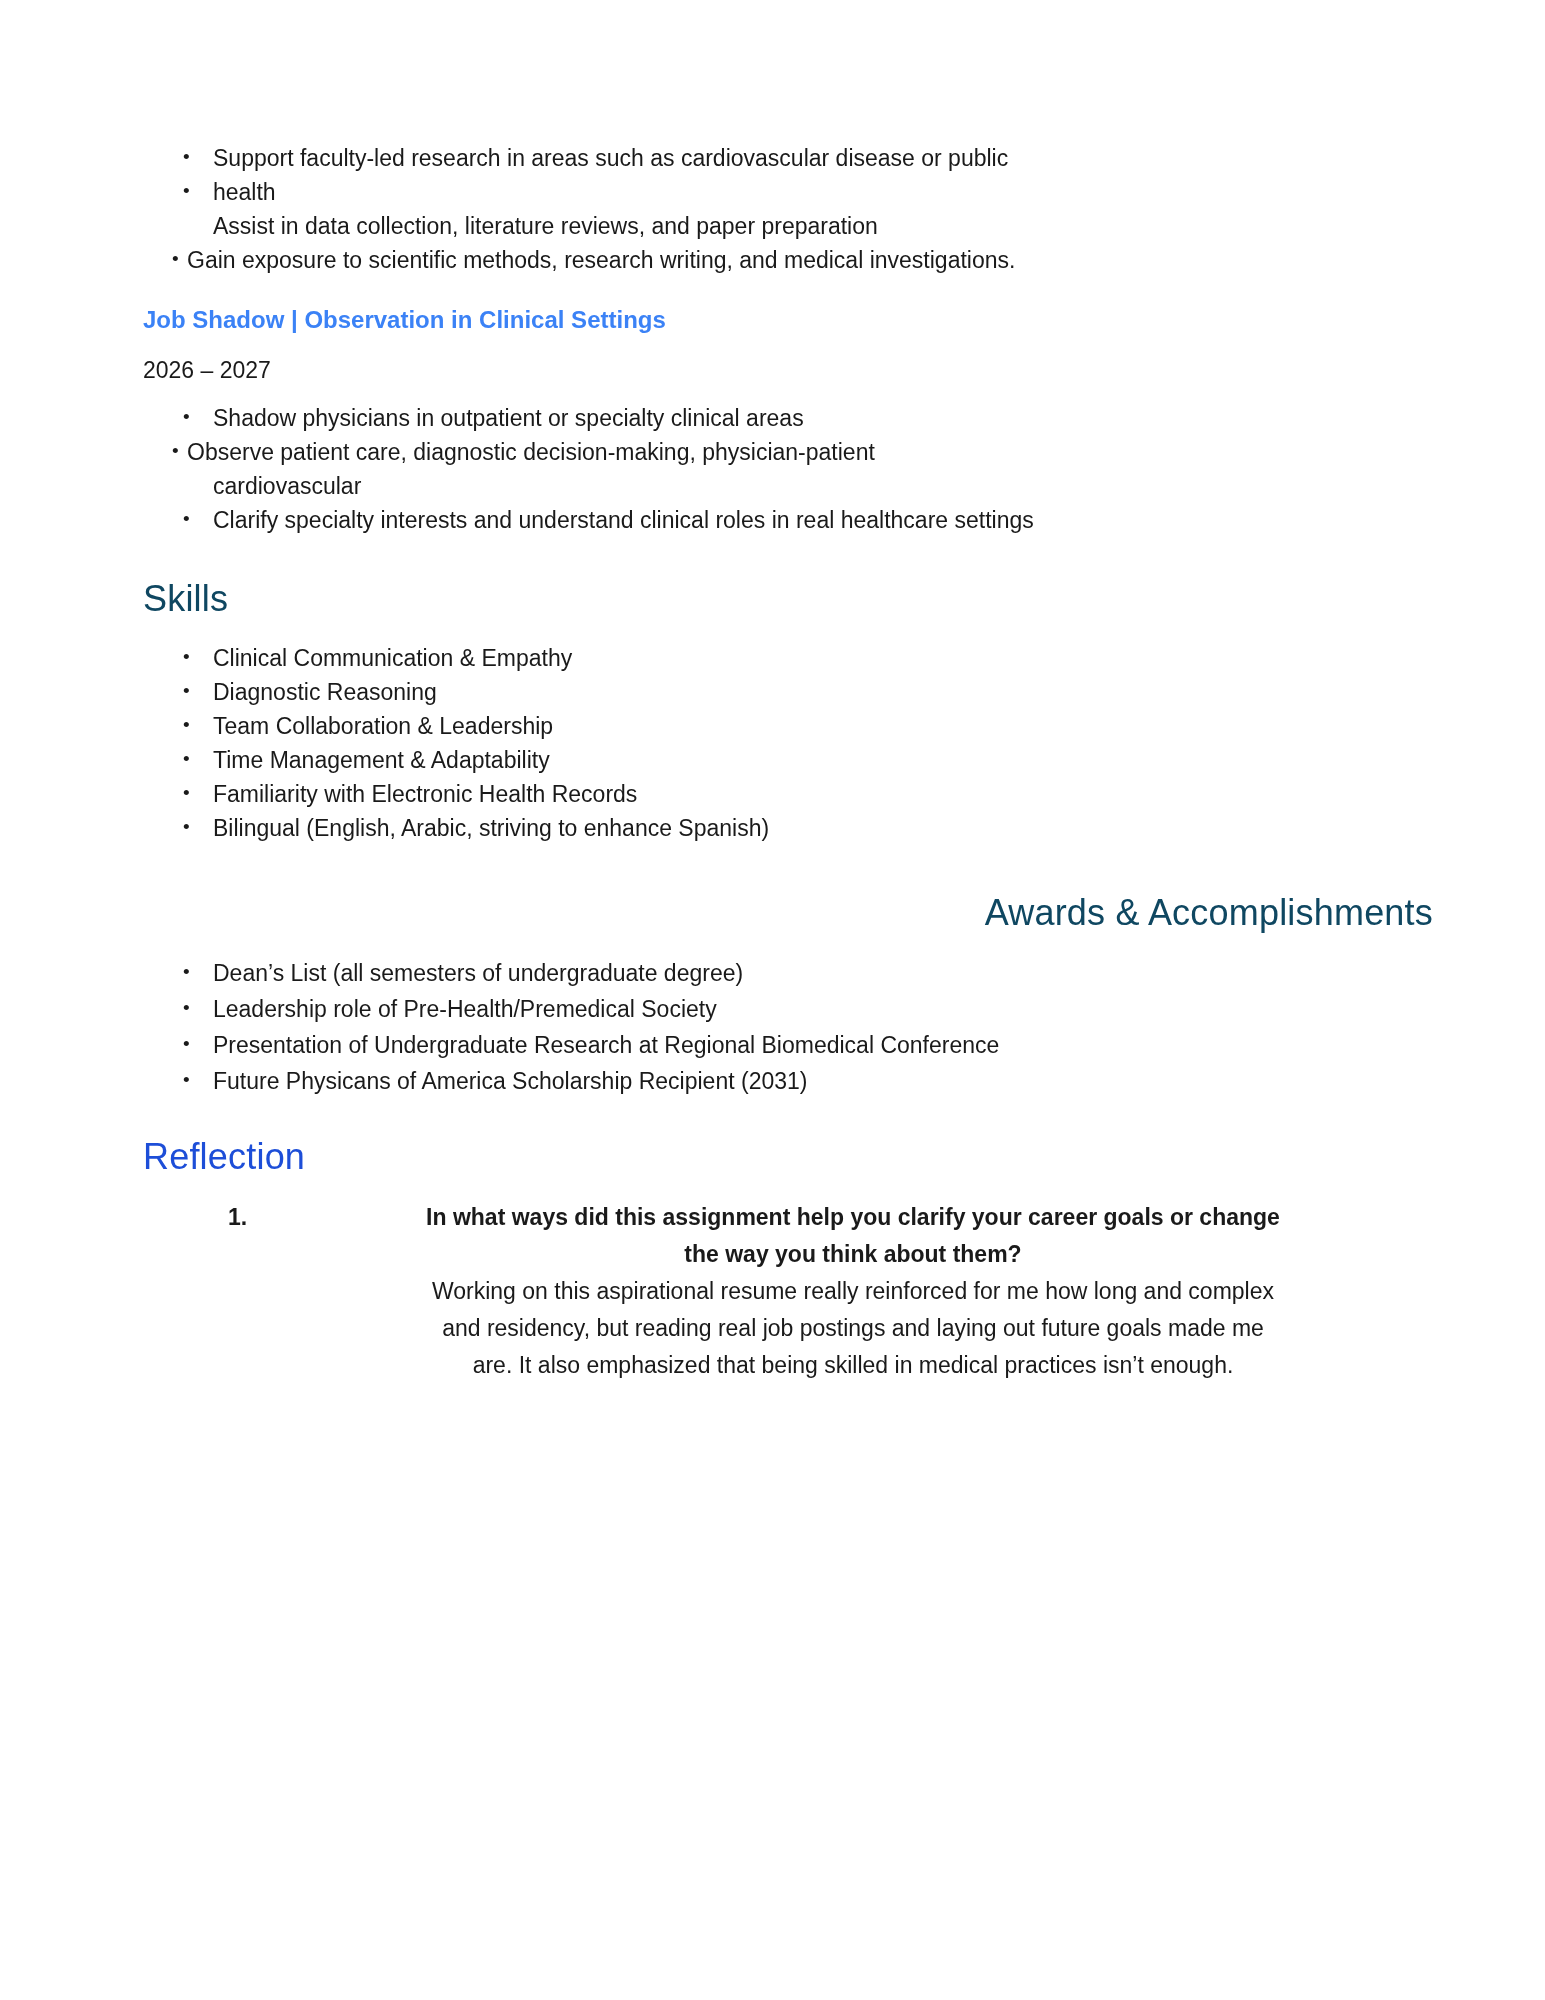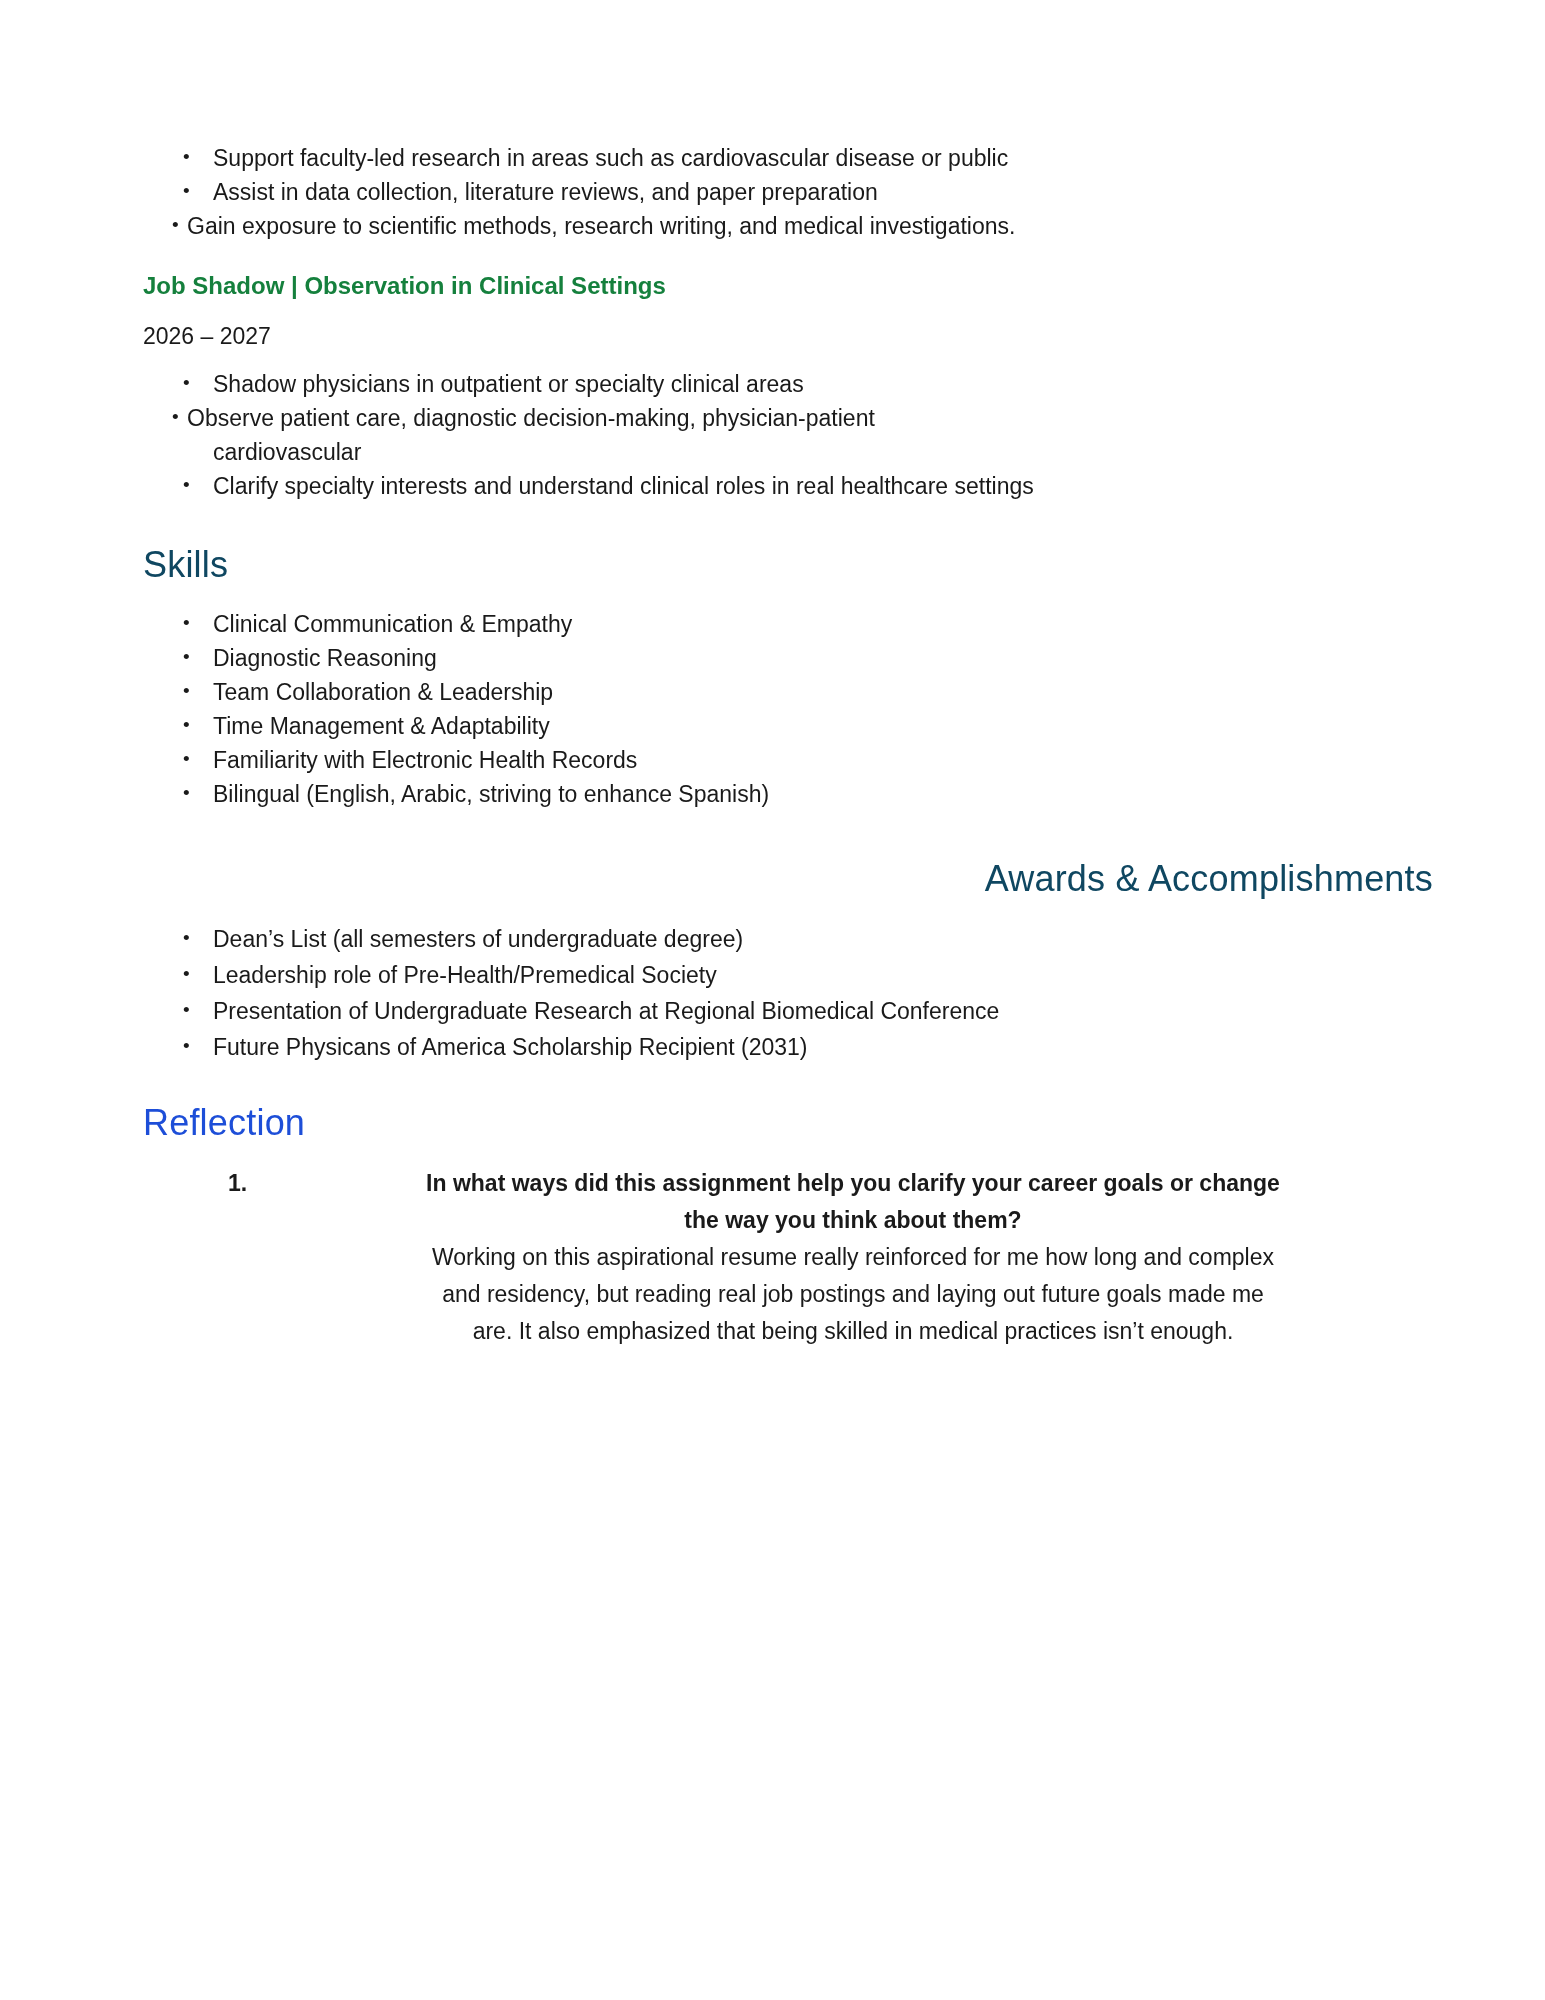--- a/index.html
+++ b/index.html
@@ -10,21 +10,21 @@
   }
   .content{position:absolute;left:143px;top:141px;width:1290px;}
   .body-text{font-size:23px;line-height:34px;}
   
   .li{position:relative;padding-left:70px;}
   .li .bullet{position:absolute;left:40px;top:-1px;font-size:19px;}
   .li.tight{padding-left:44px;}
   .li.tight .bullet{left:29px;}
   .li .line{display:block;}
   
-  .h3{font-size:24px;font-weight:700;line-height:34px;margin:26px 0 16px 0;color:#15803d;}
+  .h3{font-size:24px;font-weight:700;line-height:34px;margin:26px 0 16px 0;color:#3b82f6;}
   .date{font-size:23px;line-height:34px;margin:0 0 14px 0;}
   
   .h1{font-size:36px;font-weight:400;line-height:56px;margin:34px 0 14px 0;letter-spacing:0.2px;}
   .h1.awards{margin-top:40px;}
   .h1.reflection{margin-top:30px;}
   .ul{margin:0;}
   .ul.awards-list .li{line-height:36px;}
   
   .question{position:relative;padding-left:130px;font-weight:700;font-size:23px;line-height:37px;margin-top:8px;}
   .question .qnum{position:absolute;left:85px;top:0;}
@@ -37,20 +37,21 @@
 <div class="page">
   <div class="content body-text">
 
     <div class="ul">
       <div class="li">
         <span class="bullet">•</span>
         <span class="line">Support faculty-led research in areas such as cardiovascular disease or public</span>
       </div>
       <div class="li">
         <span class="bullet">•</span>
+        <span class="line">health</span>
         <span class="line">Assist in data collection, literature reviews, and paper preparation</span>
       </div>
       <div class="li tight">
         <span class="bullet">•</span>
         <span class="line">Gain exposure to scientific methods, research writing, and medical investigations.</span>
       </div>
     </div>
 
     <div class="h3">Job Shadow | Observation in Clinical Settings</div>
     <div class="date">2026 – 2027</div>

